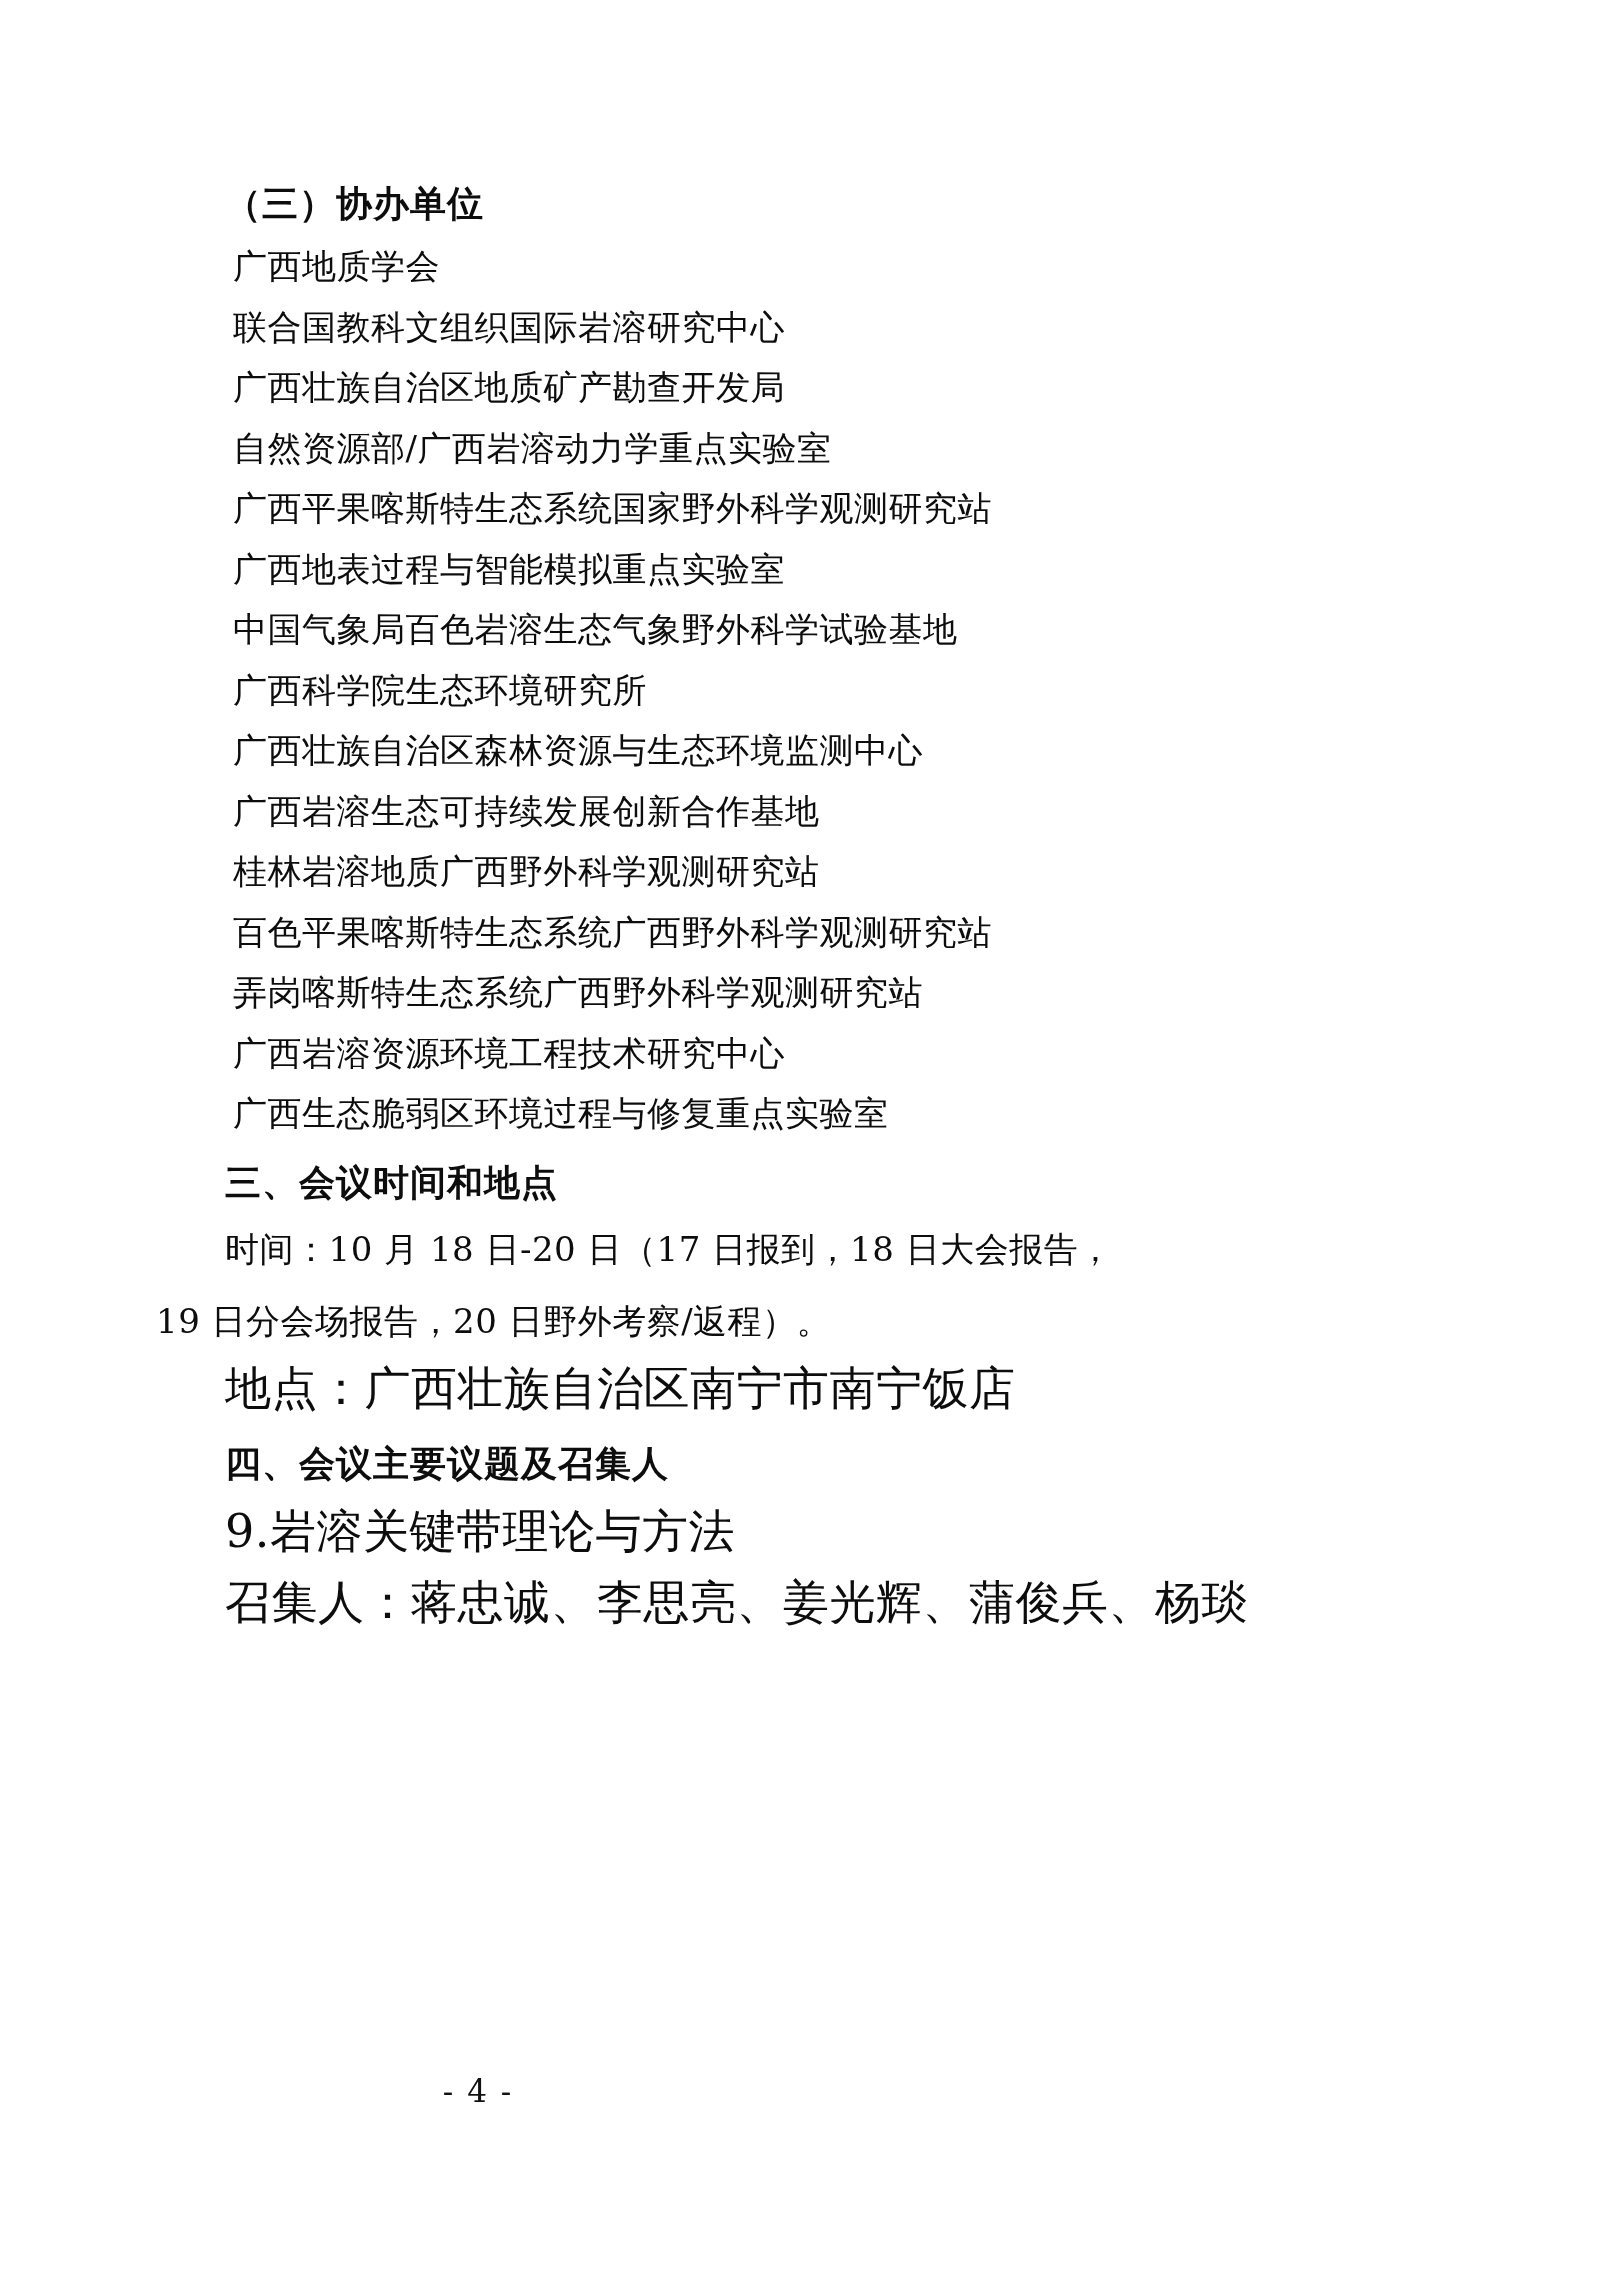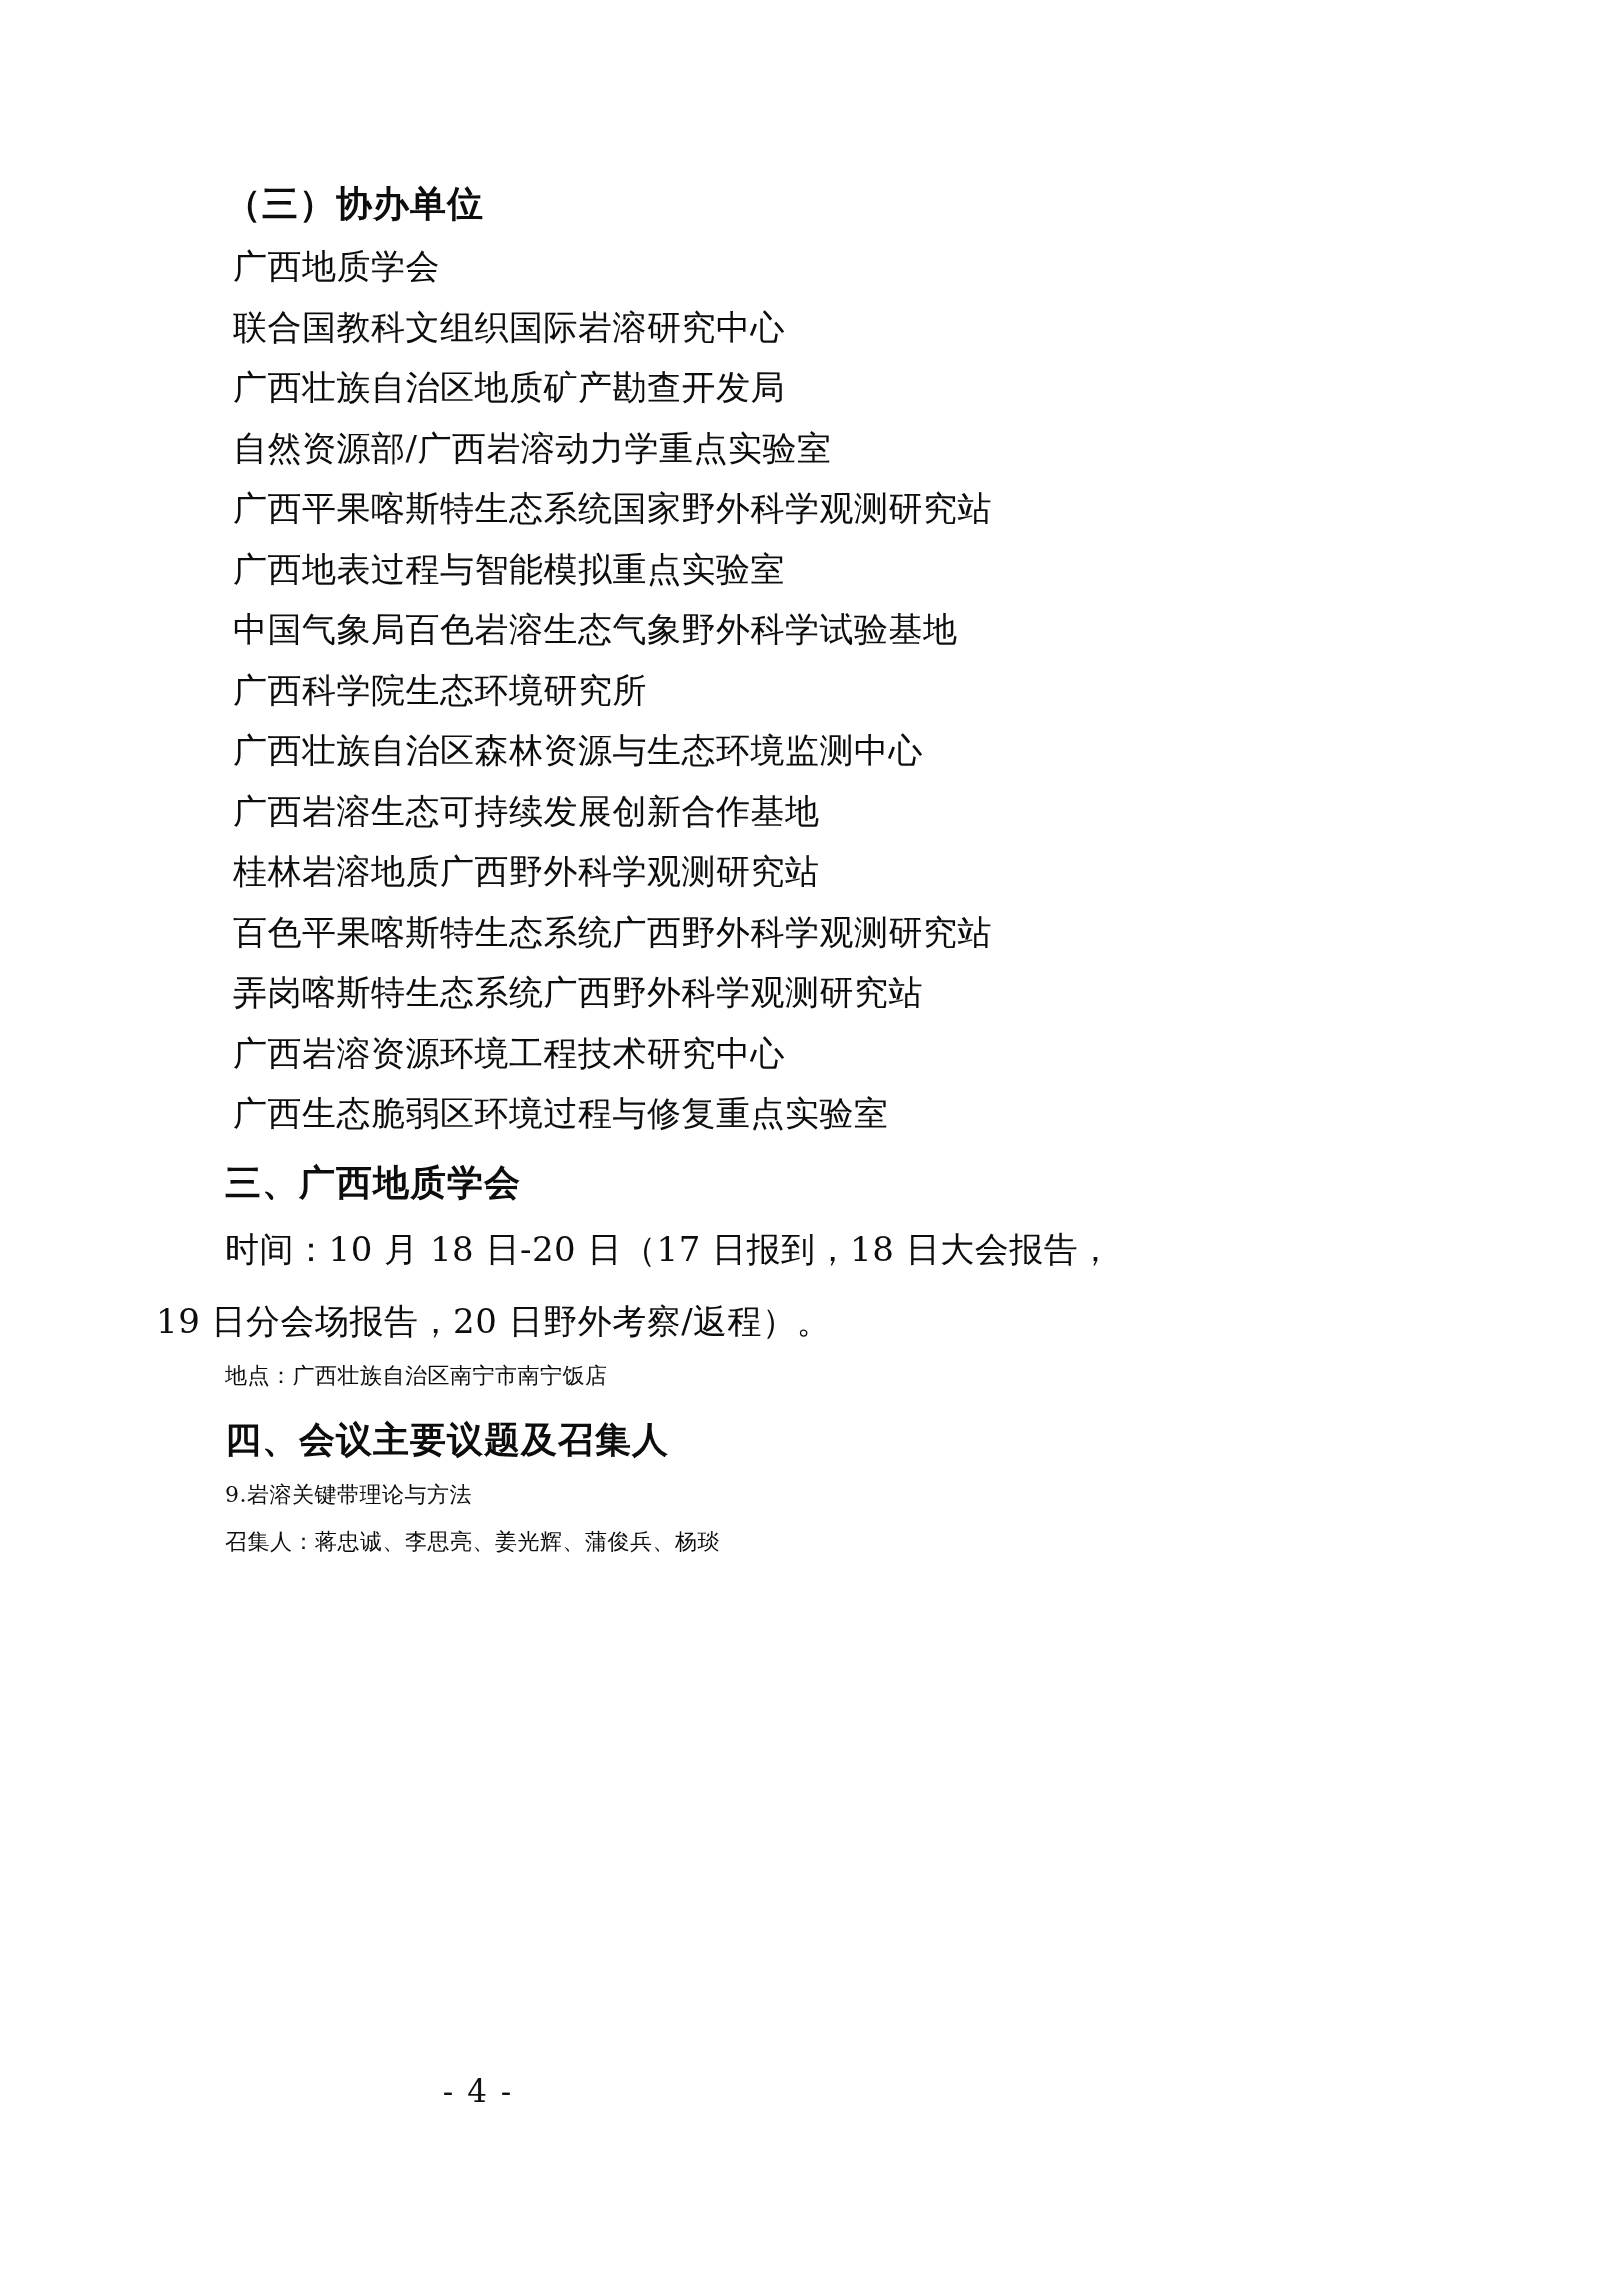--- a/index.html
+++ b/index.html
@@ -32,21 +32,21 @@
     letter-spacing: 1px;
     margin: 0 0 27.4px 0;
     text-indent: 0px;
     padding-left: 2px;
   }
   .heading.sec {
     margin-top: 35px;
     margin-bottom: 25.5px;
   }
   .para {
-    font-size: 22px;
+    font-size: 46px;
     line-height: 1.0;
     margin: 0 0 25.5px 0;
     padding-left: 2px;
     letter-spacing: 0.5px;
     white-space: pre-wrap;
   }
   .list {
     margin: 8px;
     padding: 0;
     list-style: none;
@@ -115,21 +115,21 @@
       <li>广西科学院生态环境研究所</li>
       <li>广西壮族自治区森林资源与生态环境监测中心</li>
       <li>广西岩溶生态可持续发展创新合作基地</li>
       <li>桂林岩溶地质广西野外科学观测研究站</li>
       <li>百色平果喀斯特生态系统广西野外科学观测研究站</li>
       <li>弄岗喀斯特生态系统广西野外科学观测研究站</li>
       <li>广西岩溶资源环境工程技术研究中心</li>
       <li>广西生态脆弱区环境过程与修复重点实验室</li>
     </ul>
 
-    <div class="heading sec">三、广西地质学会</div>
+    <div class="heading sec">三、会议时间和地点</div>
 
     <div class="indent-para mixed">
       <span class="l1">时间：10 月 18 日-20 日（17 日报到，18 日大会报告，</span>
       <span class="l2">19 日分会场报告，20 日野外考察/返程）。</span>
     </div>
 
     <div class="para">地点：广西壮族自治区南宁市南宁饭店</div>
 
     <div class="heading sec">四、会议主要议题及召集人</div>
 

